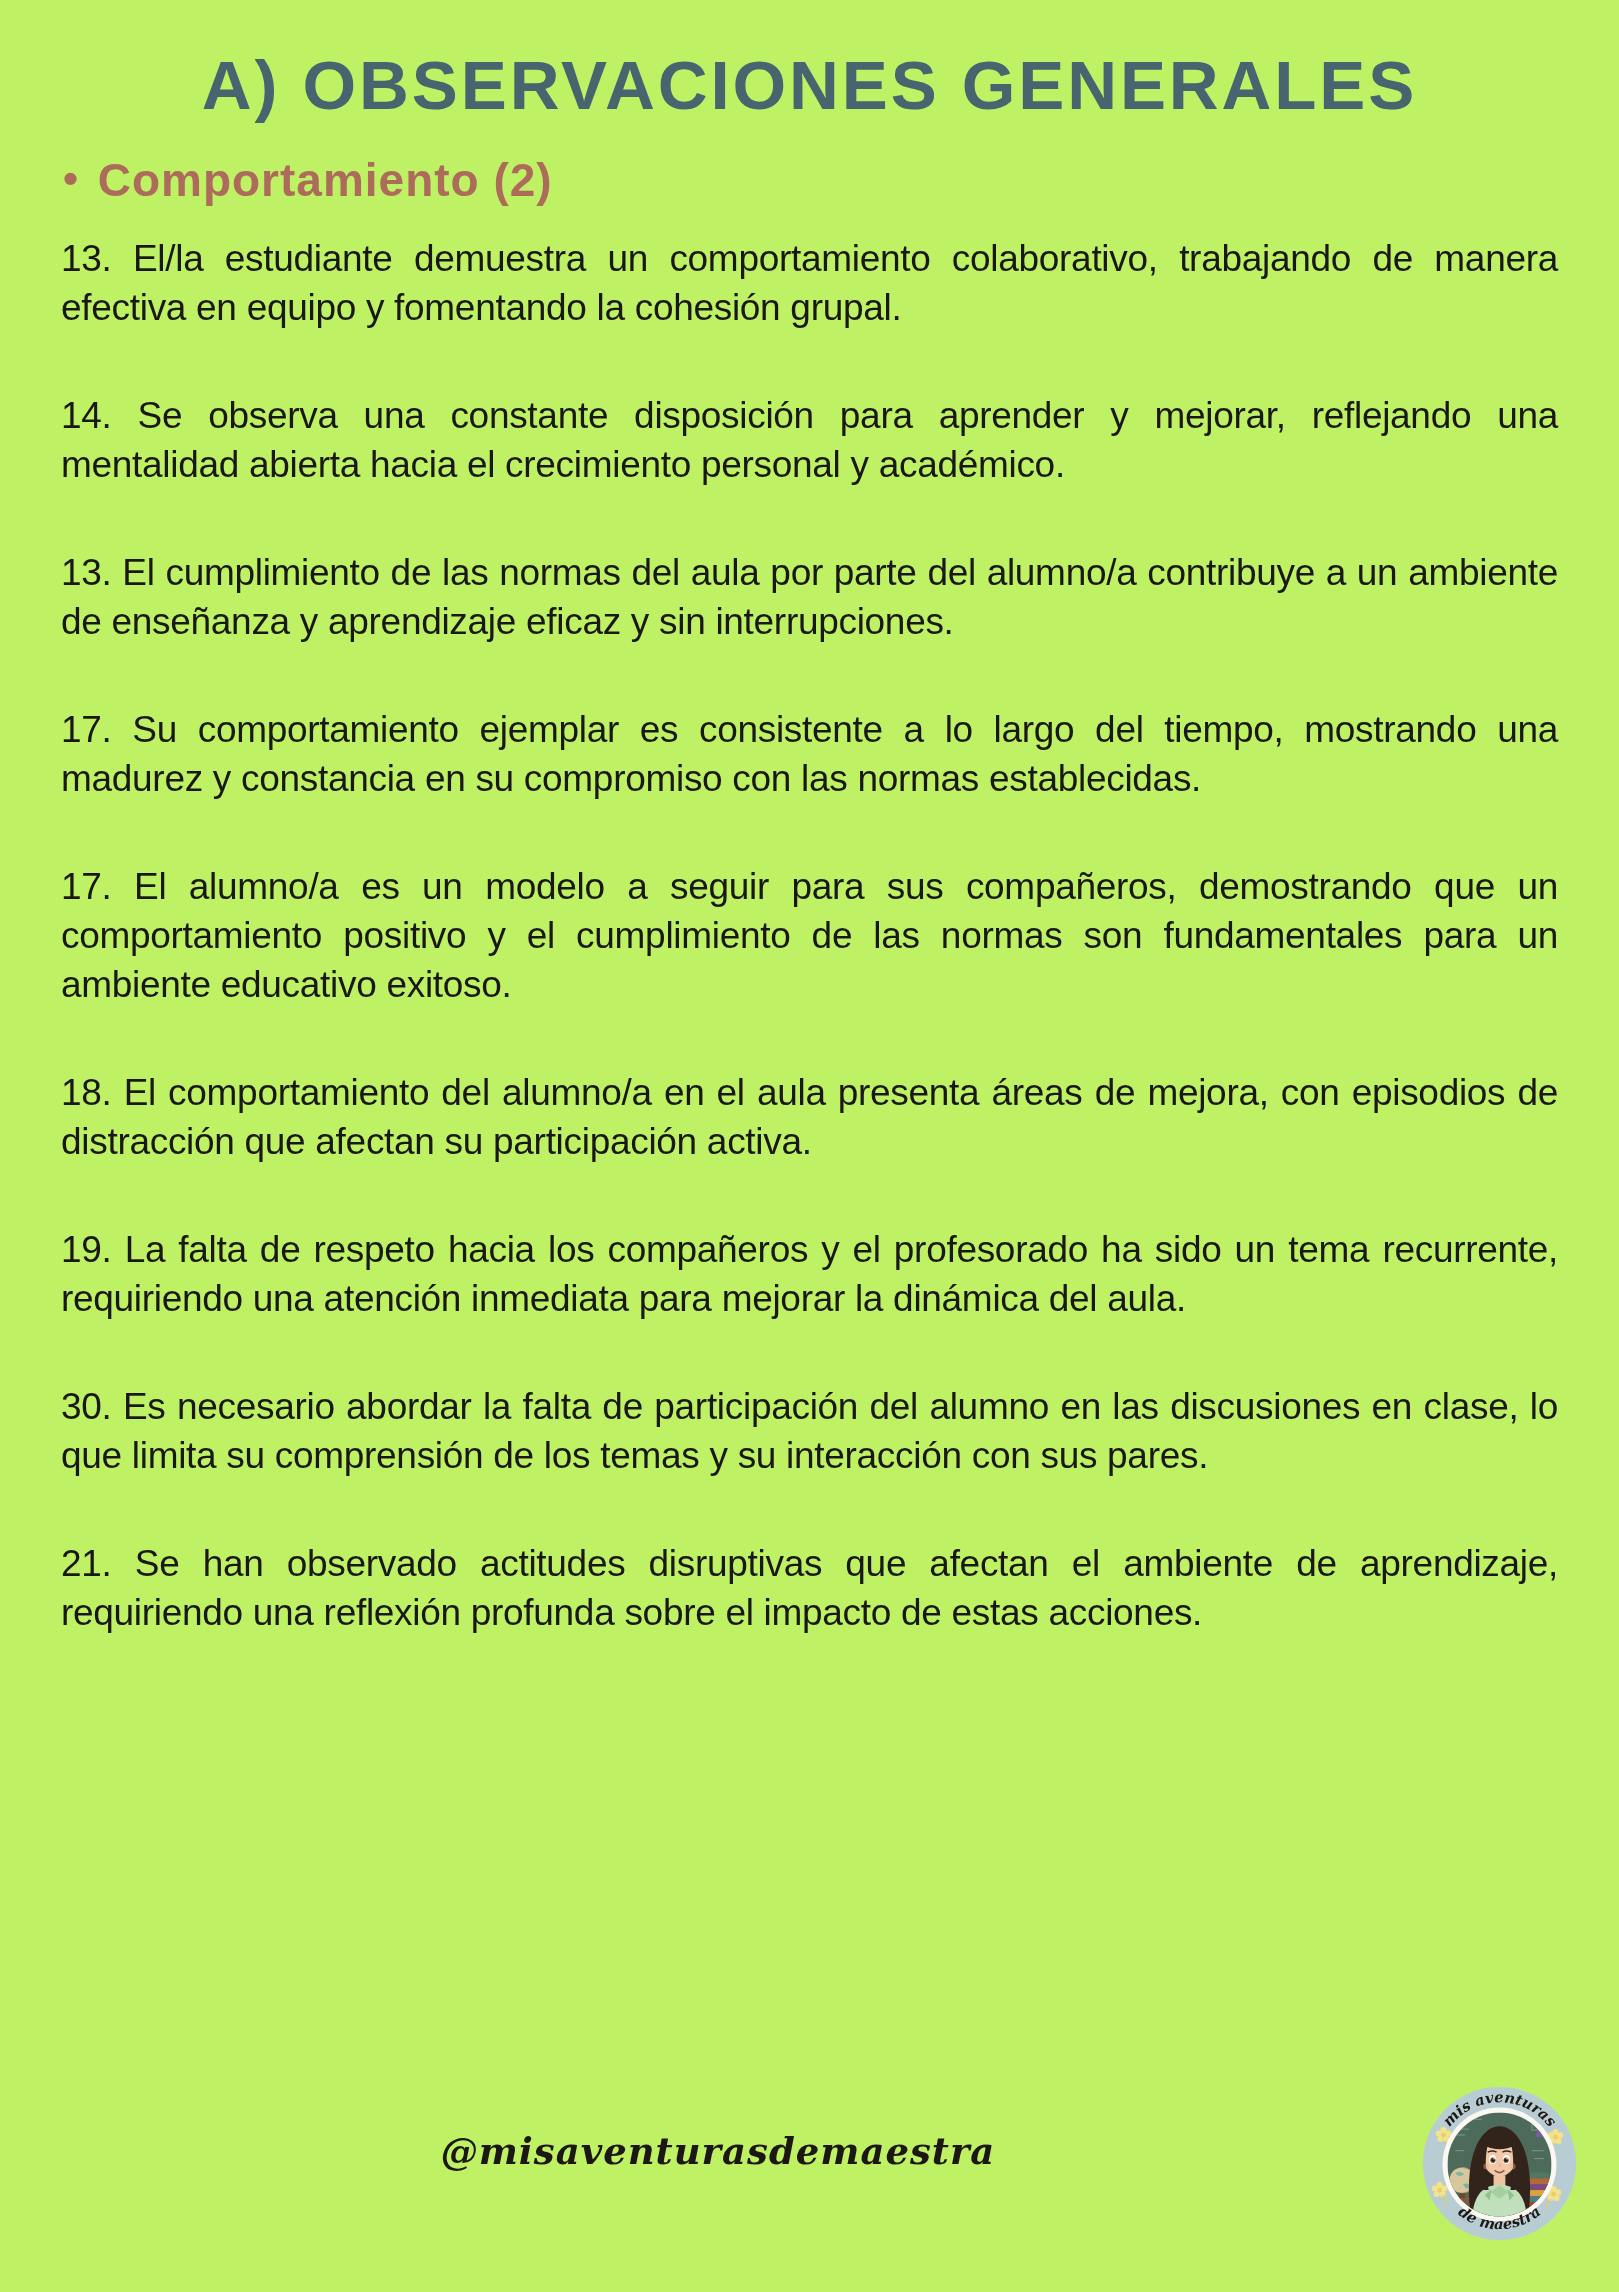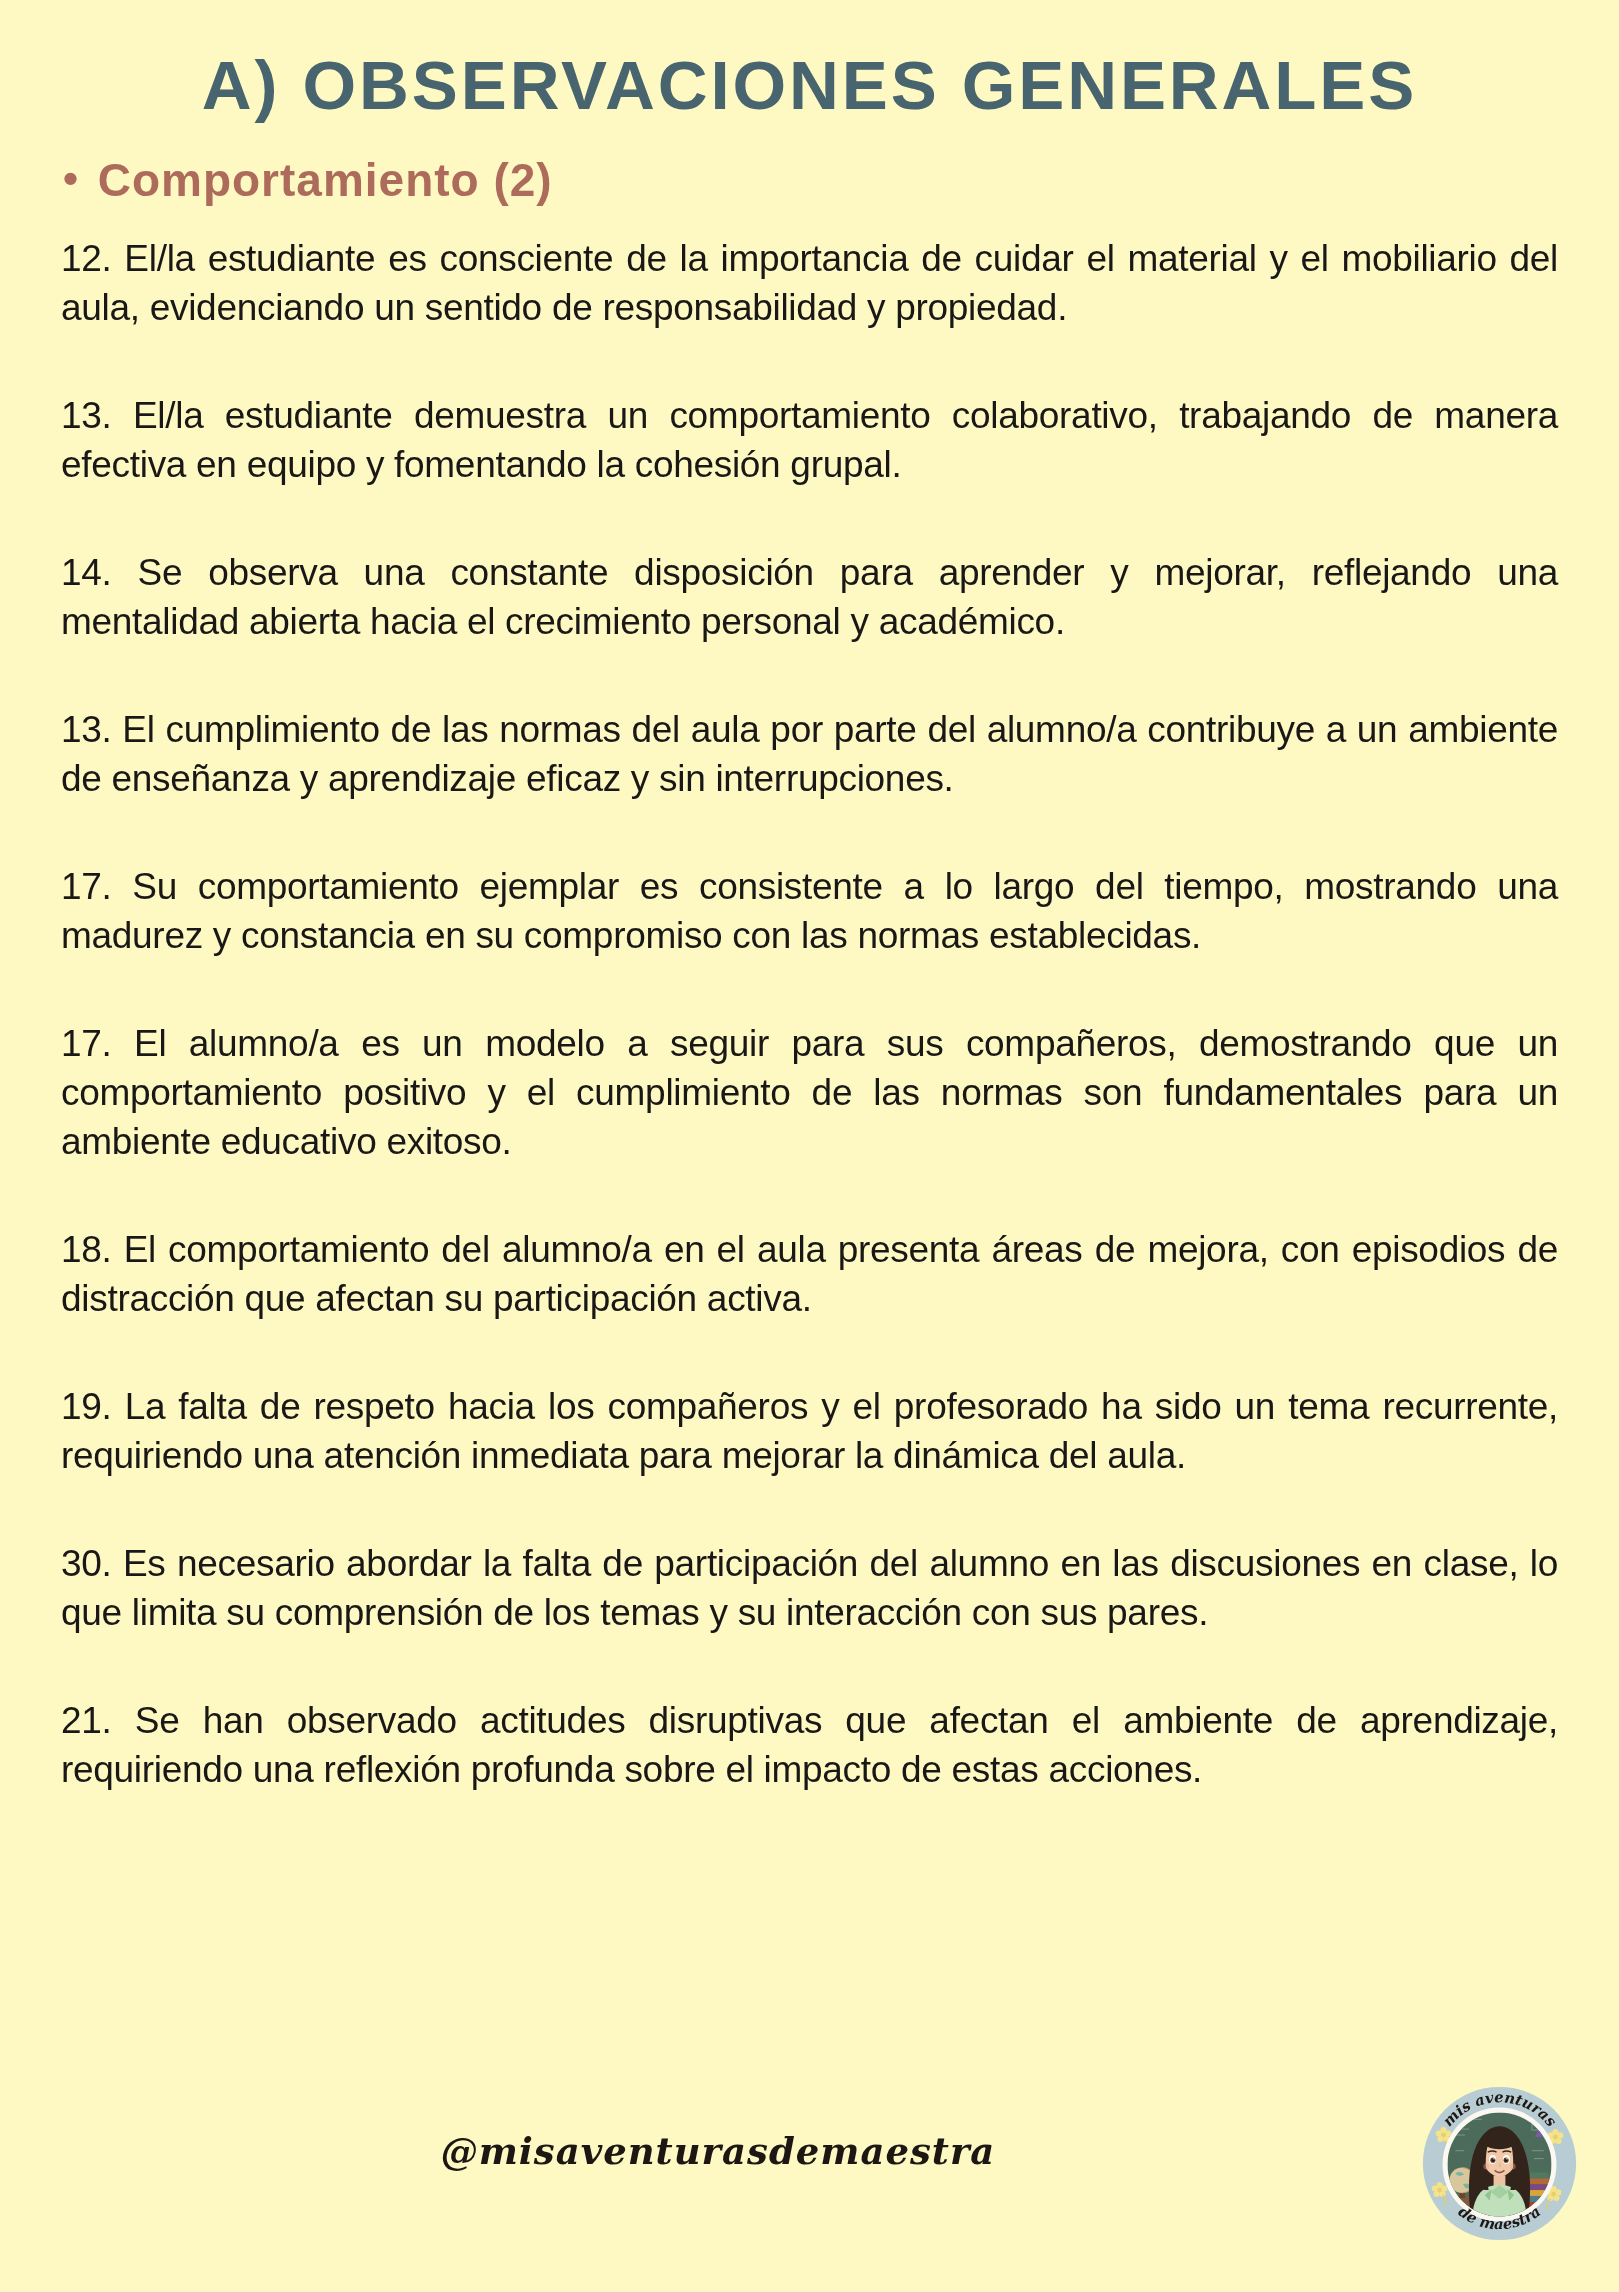--- a/index.html
+++ b/index.html
@@ -1,19 +1,19 @@
 <!DOCTYPE html>
 <html><head>
 <meta charset="utf-8">
 <style>
   html,body{margin:0;padding:0;}
   .page{
     position:relative;
     width:1619px;height:2293px;
-    background:#fef9c3;
+    background:#bef264;
     font-family:"Liberation Sans", sans-serif;
     overflow:hidden;
   }
   .title{
     padding-top:51px;
     text-align:center;
     font-size:69px;
     font-weight:bold;
     letter-spacing:2.9px;
     color:#48646e;
@@ -74,21 +74,20 @@
 <div class="page">
 
   <div class="title">A) OBSERVACIONES GENERALES</div>
 
   <div class="section-heading">
     <span class="dot">•</span>
     <span class="label">Comportamiento (2)</span>
   </div>
 
   <div class="content">
-    <p class="obs"><span>12.</span> <span>El/la estudiante es consciente de la importancia de cuidar el material y el mobiliario del aula, evidenciando un sentido de responsabilidad y propiedad.</span></p>
     <p class="obs"><span>13.</span> <span>El/la estudiante demuestra un comportamiento colaborativo, trabajando de manera efectiva en equipo y fomentando la cohesión grupal.</span></p>
     <p class="obs"><span>14.</span> <span>Se observa una constante disposición para aprender y mejorar, reflejando una mentalidad abierta hacia el crecimiento personal y académico.</span></p>
     <p class="obs"><span>13.</span> <span>El cumplimiento de las normas del aula por parte del alumno/a contribuye a un ambiente de enseñanza y aprendizaje eficaz y sin interrupciones.</span></p>
     <p class="obs"><span>17.</span> <span>Su comportamiento ejemplar es consistente a lo largo del tiempo, mostrando una madurez y constancia en su compromiso con las normas establecidas.</span></p>
     <p class="obs"><span>17.</span> <span>El alumno/a es un modelo a seguir para sus compañeros, demostrando que un comportamiento positivo y el cumplimiento de las normas son fundamentales para un ambiente educativo exitoso.</span></p>
     <p class="obs"><span>18.</span> <span>El comportamiento del alumno/a en el aula presenta áreas de mejora, con episodios de distracción que afectan su participación activa.</span></p>
     <p class="obs"><span>19.</span> <span>La falta de respeto hacia los compañeros y el profesorado ha sido un tema recurrente, requiriendo una atención inmediata para mejorar la dinámica del aula.</span></p>
     <p class="obs"><span>30.</span> <span>Es necesario abordar la falta de participación del alumno en las discusiones en clase, lo que limita su comprensión de los temas y su interacción con sus pares.</span></p>
     <p class="obs"><span>21.</span> <span>Se han observado actitudes disruptivas que afectan el ambiente de aprendizaje, requiriendo una reflexión profunda sobre el impacto de estas acciones.</span></p>
   </div>

